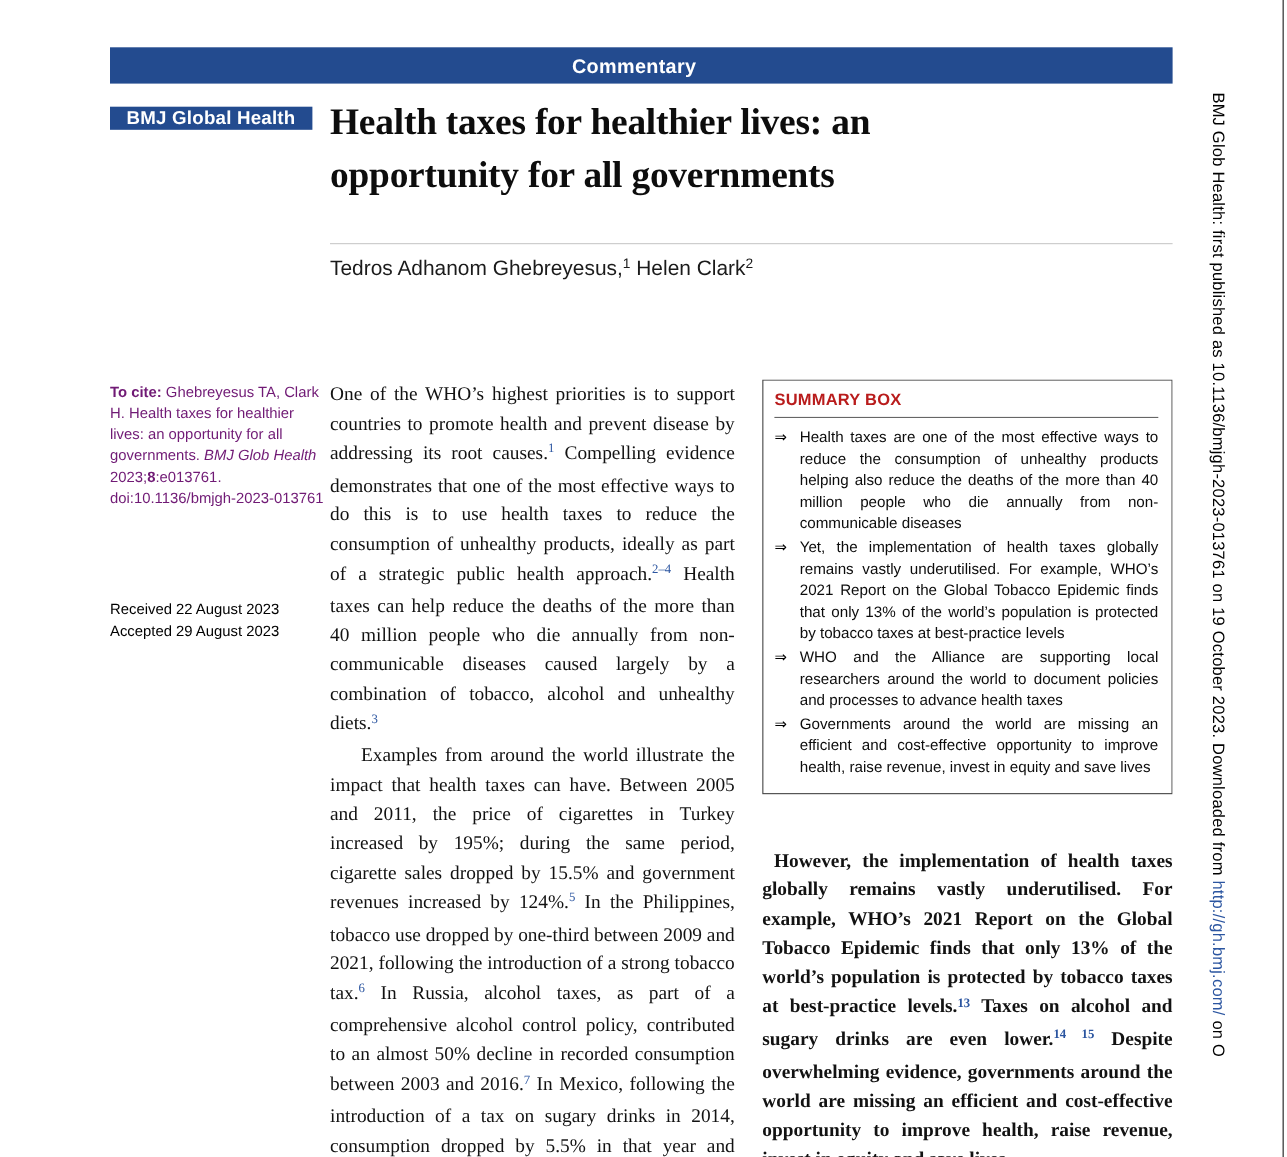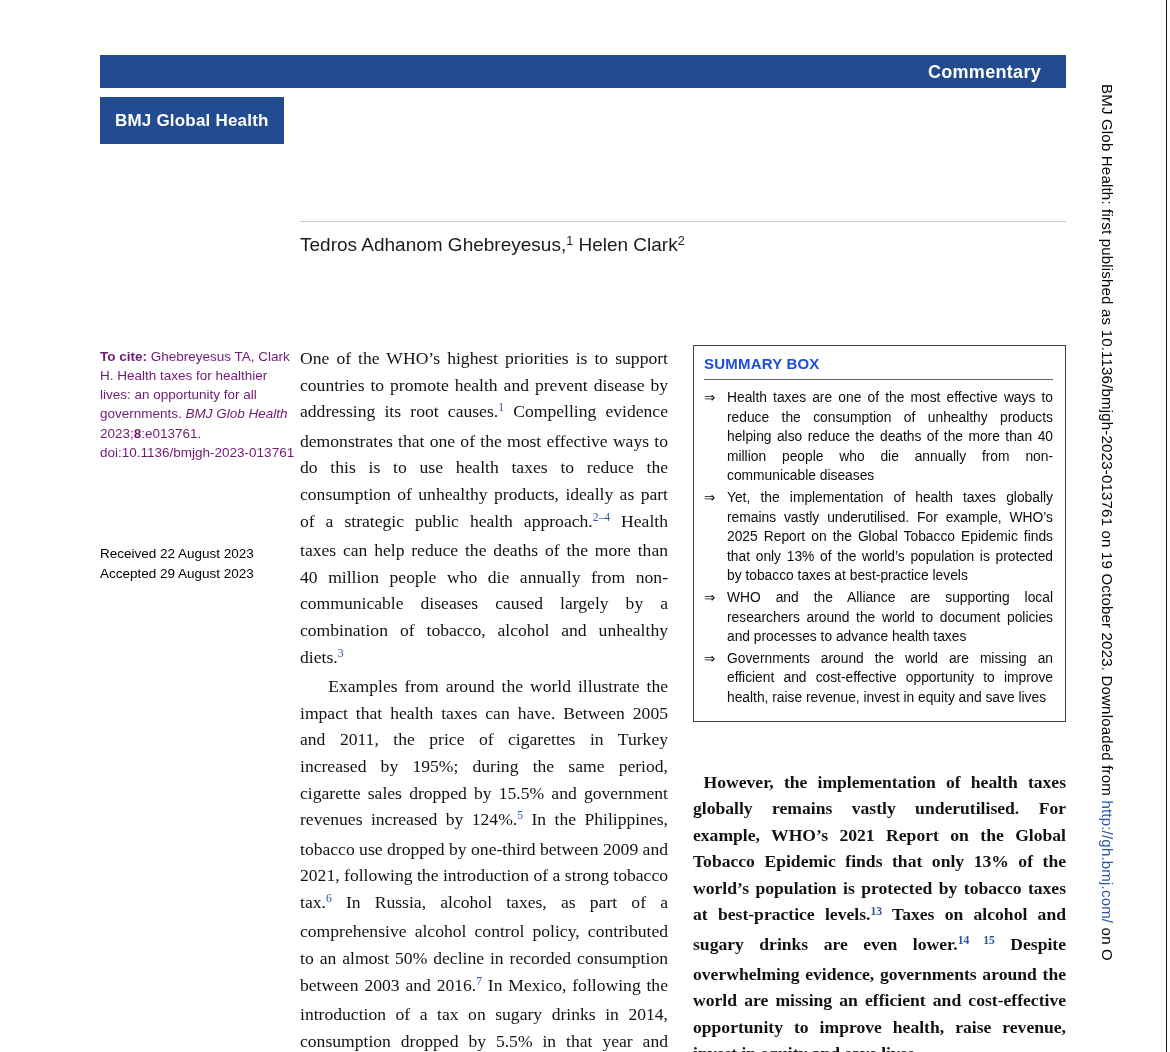--- a/index.html
+++ b/index.html
@@ -12,31 +12,31 @@
   .page{
     position:relative;
     width:1170px;height:1052px;
     background:#fff;
     overflow:hidden;
     font-family:"Liberation Sans",sans-serif;
     color:var(--ink);
   }
   
   .banner{
-    position:absolute;left:100px;top:55px;width:966px;height:33px;
+    position:absolute;left:100px;top:43px;width:966px;height:33px;
     background:var(--bmj-blue);
-    display:flex;align-items:center;justify-content:flex-end;
-    padding-right:25px;
+    display:flex;align-items:center;justify-content:center;
+    padding-right:13px;
   }
   .banner span{
     color:#fff;font:700 18px/1 "Liberation Sans",sans-serif;letter-spacing:.3px;
   }
   
   .logo{
-    position:absolute;left:100px;top:97px;height:47px;
+    position:absolute;left:100px;top:97px;height:21px;
     background:var(--bmj-blue);
     display:inline-flex;align-items:center;padding:0 15px;
   }
   .logo span{color:#fff;font:700 17px/1 "Liberation Sans",sans-serif;letter-spacing:.2px;}
   
   .title{
     position:absolute;left:300px;top:88px;width:660px;
     font:700 34px/1.4 "Liberation Serif",serif;
     color:#0d0d0d;letter-spacing:-.2px;
   }
@@ -69,21 +69,21 @@
   }
   .indent{text-indent:1.6em;}
   .indent-sm{text-indent:.6em;font-weight:bold;}
   .after-box{margin-top:47px;}
   
   .summary-box{
     border:1.5px solid #444;
     padding:9px 12px 11px 10px;
   }
   .sb-head{
-    font:700 15px/1.2 "Liberation Sans",sans-serif;letter-spacing:.2px;color:#1d4ed8;
+    font:700 15px/1.2 "Liberation Sans",sans-serif;letter-spacing:.2px;color:#b91c1c;
     padding-bottom:6px;border-bottom:1px solid #666;margin-bottom:8px;
   }
   .sb-item{display:flex;gap:6px;margin-bottom:2px;}
   .sb-arrow{flex:none;width:17px;font:400 13.5px/19.6px "Liberation Sans",sans-serif;color:#000;}
   .sb-text{
     flex:1;font:400 13.8px/19.6px "Liberation Sans",sans-serif;
     text-align:justify;color:#0c0c0c;
   }
   
   .s-b{font-weight:700;}
@@ -108,20 +108,21 @@
 <div class="page">
 
   <div class="banner">
     <span>Commentary</span>
   </div>
 
   <div class="logo">
     <span>BMJ Global Health</span>
   </div>
 
+  <h1 class="title">Health taxes for healthier lives: an opportunity for all governments</h1>
 
   <div class="rule"></div>
 
   <div class="authors"><span>Tedros Adhanom Ghebreyesus,</span><span class="s-sup">1</span><span> Helen Clark</span><span class="s-sup">2</span></div>
 
   <div class="cite">
     <p><span class="s-b">To cite: </span><span>Ghebreyesus TA, Clark H. Health taxes for healthier lives: an opportunity for all governments. </span><span class="s-i">BMJ Glob Health</span><span> 2023;</span><span class="s-b">8</span><span>:e013761. doi:10.1136/bmjgh-2023-013761</span></p>
   </div>
 
   <div class="dates">
@@ -139,21 +140,21 @@
     <div class="col-right">
 
       <div class="summary-box">
         <div class="sb-head">SUMMARY BOX</div>
         <div class="sb-item">
           <span class="sb-arrow">⇒</span>
           <span class="sb-text">Health taxes are one of the most effective ways to reduce the consumption of unhealthy products helping also reduce the deaths of the more than 40 million people who die annually from non-communicable diseases</span>
         </div>
         <div class="sb-item">
           <span class="sb-arrow">⇒</span>
-          <span class="sb-text">Yet, the implementation of health taxes globally remains vastly underutilised. For example, WHO’s 2025 Report on the Global Tobacco Epidemic finds that only 13% of the world’s population is protected by tobacco taxes at best-practice levels</span>
+          <span class="sb-text">Yet, the implementation of health taxes globally remains vastly underutilised. For example, WHO’s 2021 Report on the Global Tobacco Epidemic finds that only 13% of the world’s population is protected by tobacco taxes at best-practice levels</span>
         </div>
         <div class="sb-item">
           <span class="sb-arrow">⇒</span>
           <span class="sb-text">WHO and the Alliance are supporting local researchers around the world to document policies and processes to advance health taxes</span>
         </div>
         <div class="sb-item">
           <span class="sb-arrow">⇒</span>
           <span class="sb-text">Governments around the world are missing an efficient and cost-effective opportunity to improve health, raise revenue, invest in equity and save lives</span>
         </div>
       </div>

